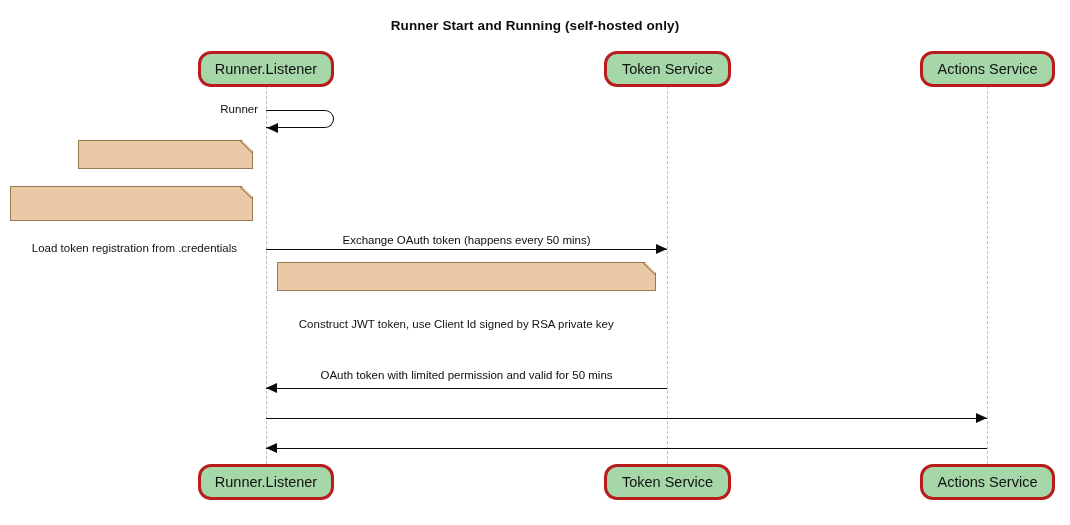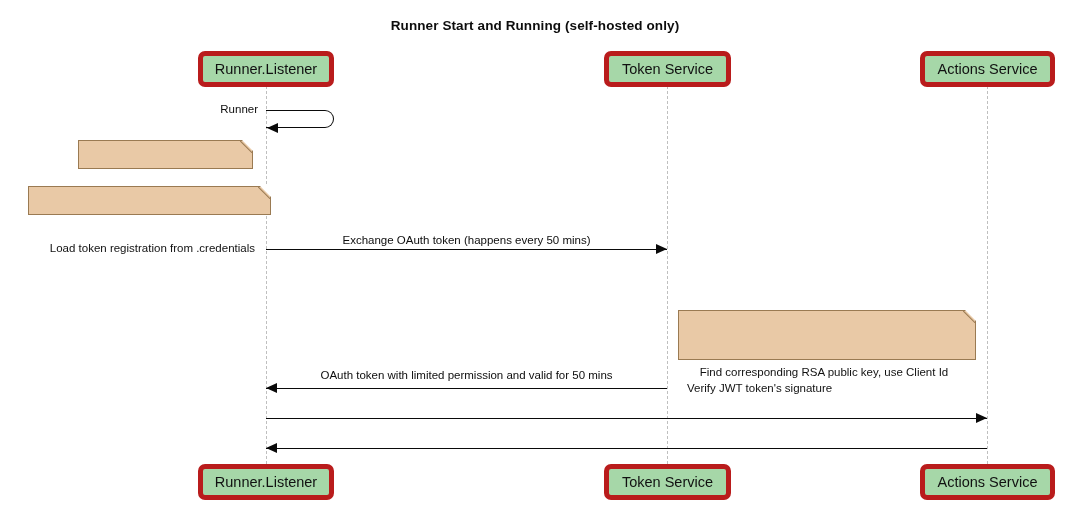--- a/index.html
+++ b/index.html
@@ -33,22 +33,22 @@
   }
   .lifeline {
     position: absolute;
     width: 0;
     border-left: 1px dashed #bfbfbf;
   }
   .participant {
     position: absolute;
     box-sizing: border-box;
     background: #a6d7a8;
-    border: 5px solid #b91c1c;
-    border-radius: 7px;
+    border: 3px solid #b91c1c;
+    border-radius: 13px;
     display: flex;
     align-items: center;
     justify-content: center;
     font-size: 14.5px;
     color: #111111;
     height: 36px;
     white-space: nowrap;
   }
   .msg-line {
     position: absolute;
@@ -156,37 +156,36 @@
   <div class="msg-label" style="left:196px; top:103px; width:62px; text-align:right;">Runner</div>
   <div class="self-loop" style="left:266px; top:110px; width:68px; height:18px;"></div>
   <div class="arrow-head left" style="left:267px; top:123px;"></div>
 
   <div class="note" style="left:78px; top:140px; width:175px; height:29px;">
     <span class="fold"></span>
     <span class="fold-edge"></span>
     <span>Load config info from .runner</span>
   </div>
 
-  <div class="note" style="left:10px; top:186px; width:243px; height:29px;margin-left:18px;">
+  <div class="note" style="left:10px; top:186px; width:243px; height:35px;">
     <span class="fold"></span>
     <span class="fold-edge"></span>
     <span>Load token registration from .credentials</span>
   </div>
 
   <div class="msg-label" style="left:266px; top:234px; width:401px;">Exchange OAuth token (happens every 50 mins)</div>
   <div class="msg-line" style="left:266px; top:249px; width:401px;"></div>
   <div class="arrow-head right" style="left:656px; top:244px;"></div>
 
-
-  <div class="note" style="left:678px; top:310px; width:298px; height:50px;">
+  <div class="note" style="left:277px; top:262px; width:379px; height:29px;">
     <span class="fold"></span>
     <span class="fold-edge"></span>
-    <span>Find corresponding RSA public key, use Client Id
-Verify JWT token's signature</span>
+    <span>Construct JWT token, use Client Id signed by RSA private key</span>
   </div>
+
 
   <div class="msg-label" style="left:266px; top:369px; width:401px;">OAuth token with limited permission and valid for 50 mins</div>
   <div class="msg-line" style="left:266px; top:388px; width:401px;"></div>
   <div class="arrow-head left" style="left:266px; top:383px;"></div>
 
   <div class="msg-line" style="left:266px; top:418px; width:721px;"></div>
   <div class="arrow-head right" style="left:976px; top:413px;"></div>
 
   <div class="msg-line" style="left:266px; top:448px; width:721px;"></div>
   <div class="arrow-head left" style="left:266px; top:443px;"></div>

